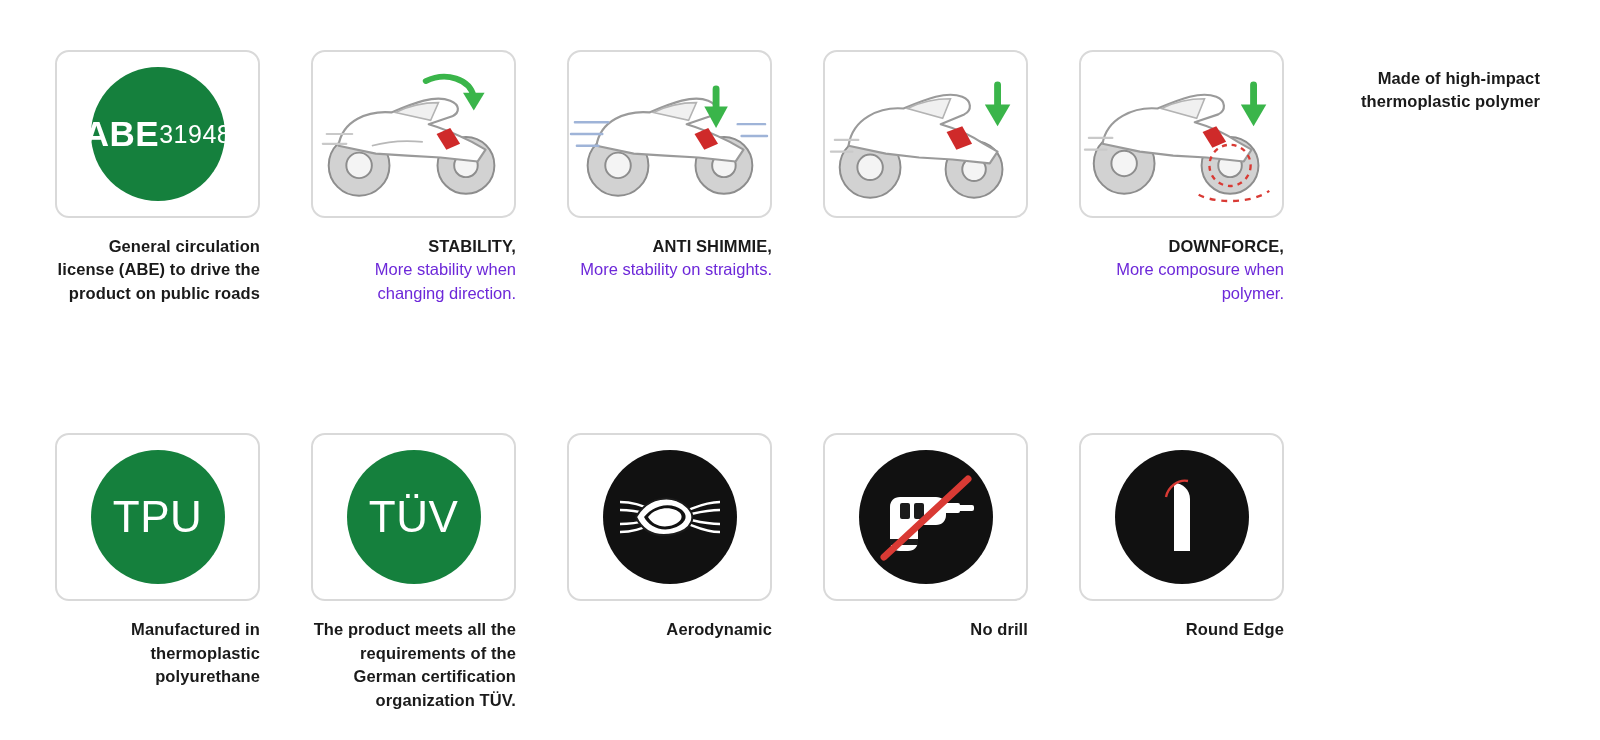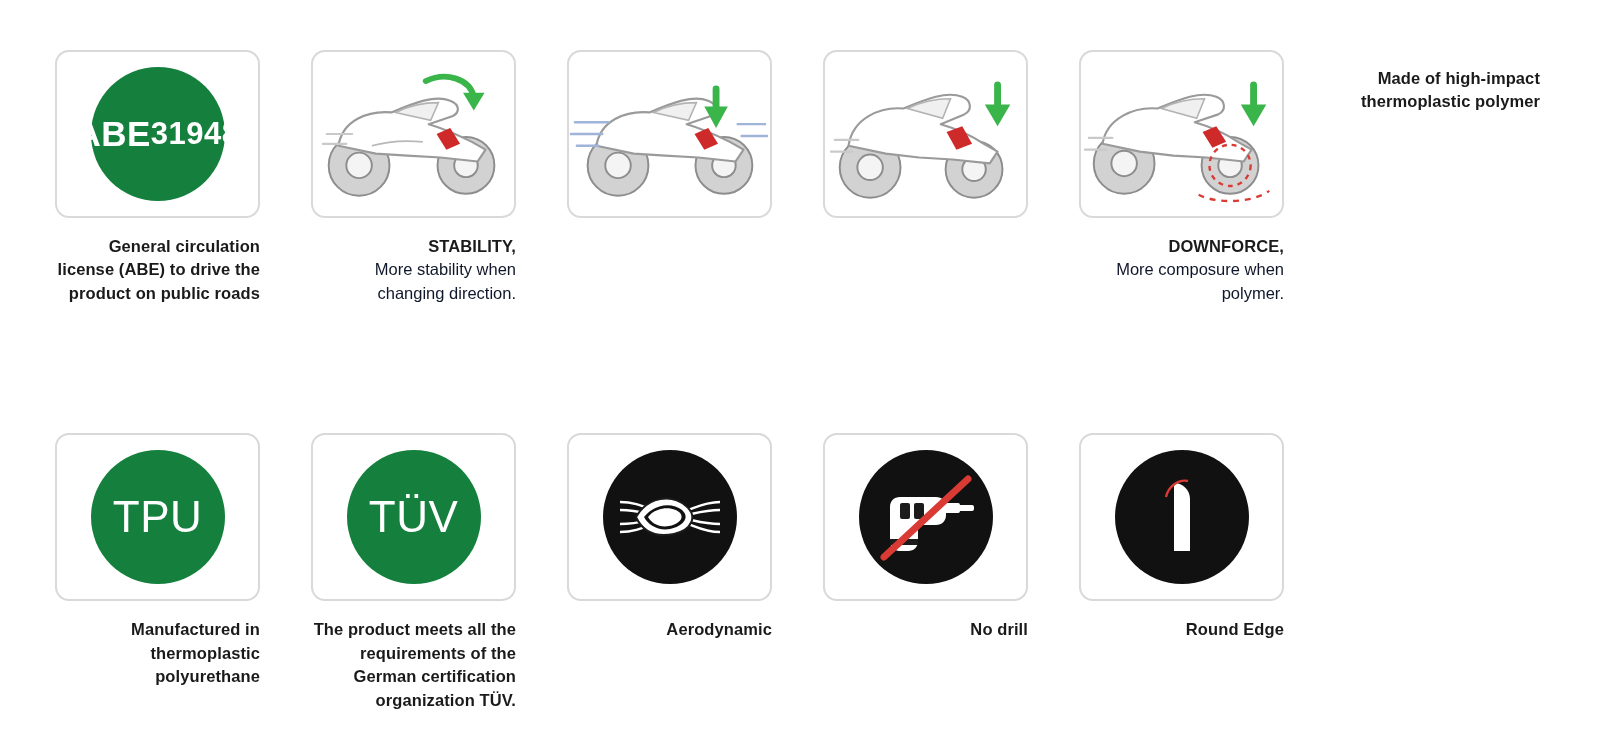--- a/index.html
+++ b/index.html
@@ -53,38 +53,38 @@
   .cap-title {
     font-size: 16.5px;
     font-weight: bold;
     color: #1a1a1a;
     letter-spacing: 0.1px;
     display: block;
   }
   .cap-sub {
     font-size: 16.5px;
     font-weight: normal;
-    color: #0f172a;
+    color: #6d28d9;
     display: block;
   }
   
   .disc {
     width: 134px;
     height: 134px;
     border-radius: 50%;
     background: #15803d;
     display: flex;
     flex-direction: row;
     align-items: center;
     justify-content: center;
     color: #ffffff;
     text-align: center;
   }
   .disc-l1 { font-size: 35px; font-weight: bold; letter-spacing: 0.5px; line-height: 1.02; }
-  .disc-l2 { font-size: 31px; font-weight: bold; letter-spacing: 0.5px; line-height: 1.05; }
+  .disc-l2 { font-size: 25px; font-weight: normal; letter-spacing: 0.5px; line-height: 1.05; }
   .disc-pmma-1 { font-size: 20px; font-weight: bold; letter-spacing: 0.6px; line-height: 1.15; }
   .disc-pmma-2 { font-size: 20px; font-weight: bold; letter-spacing: 0.6px; line-height: 1.15; }
   .disc-big { font-size: 44px; font-weight: normal; letter-spacing: 0.5px; }
   .disc-icon {
     width: 134px;
     height: 134px;
     border-radius: 50%;
     background: #111111;
     display: flex;
     align-items: center;
@@ -148,20 +148,24 @@
           <path d="M28 96 C32 70 58 60 82 62 C106 52 126 44 142 50 C152 54 152 62 144 66 L120 74 C134 78 152 86 164 92 L178 100 L170 112 L132 108 L98 106 L66 104 Z" fill="#ffffff" stroke="#9a9a9a" stroke-width="2.2" stroke-linejoin="round"></path>
           <path d="M86 62 C98 56 114 52 130 52 L122 70 Z" fill="#f0f0f0" stroke="#b3b3b3" stroke-width="1.6"></path>
           <path d="M128 84 L142 78 L152 94 L138 100 Z" fill="#cf2a2a"></path>
 
           <path d="M6 72 L40 72 M2 84 L34 84 M8 96 L30 96" stroke="#9fb4d8" stroke-width="2.4" stroke-linecap="round"></path>
           <path d="M172 74 L200 74 M176 86 L202 86" stroke="#9fb4d8" stroke-width="2.4" stroke-linecap="round"></path>
 
           <path d="M150 38 L150 62" stroke="#3ab54a" stroke-width="7" stroke-linecap="round"></path>
           <path d="M150 78 L138 56 L162 56 Z" fill="#3ab54a"></path>
         </svg>
+      </div>
+      <div class="caption">
+        <span class="cap-title">ANTI SHIMMIE,</span>
+        <span class="cap-sub">More stability on straights.</span>
       </div>
     </div>
 
     <div class="feature">
       <div class="tile">
         <svg width="205" height="168" viewBox="0 0 205 168">
           <circle cx="46" cy="118" r="31" fill="#d2d2d2" stroke="#8d8d8d" stroke-width="2"></circle>
           <circle cx="46" cy="118" r="13" fill="#f4f4f4" stroke="#8d8d8d" stroke-width="2"></circle>
           <circle cx="152" cy="120" r="29" fill="#d2d2d2" stroke="#8d8d8d" stroke-width="2"></circle>
           <circle cx="152" cy="120" r="12" fill="#f4f4f4" stroke="#8d8d8d" stroke-width="2"></circle>

